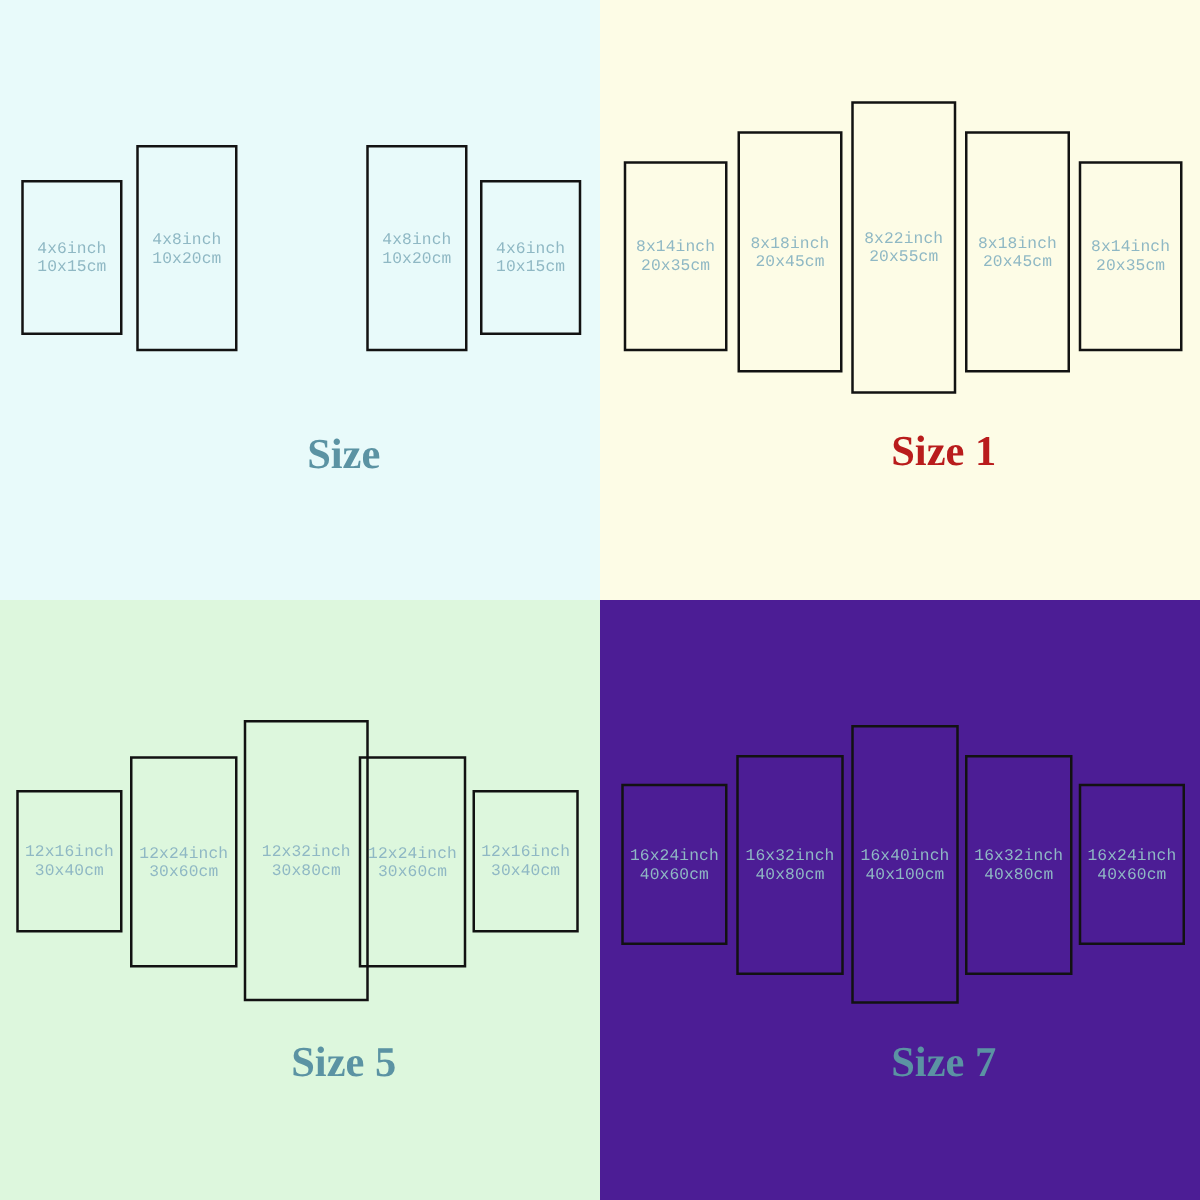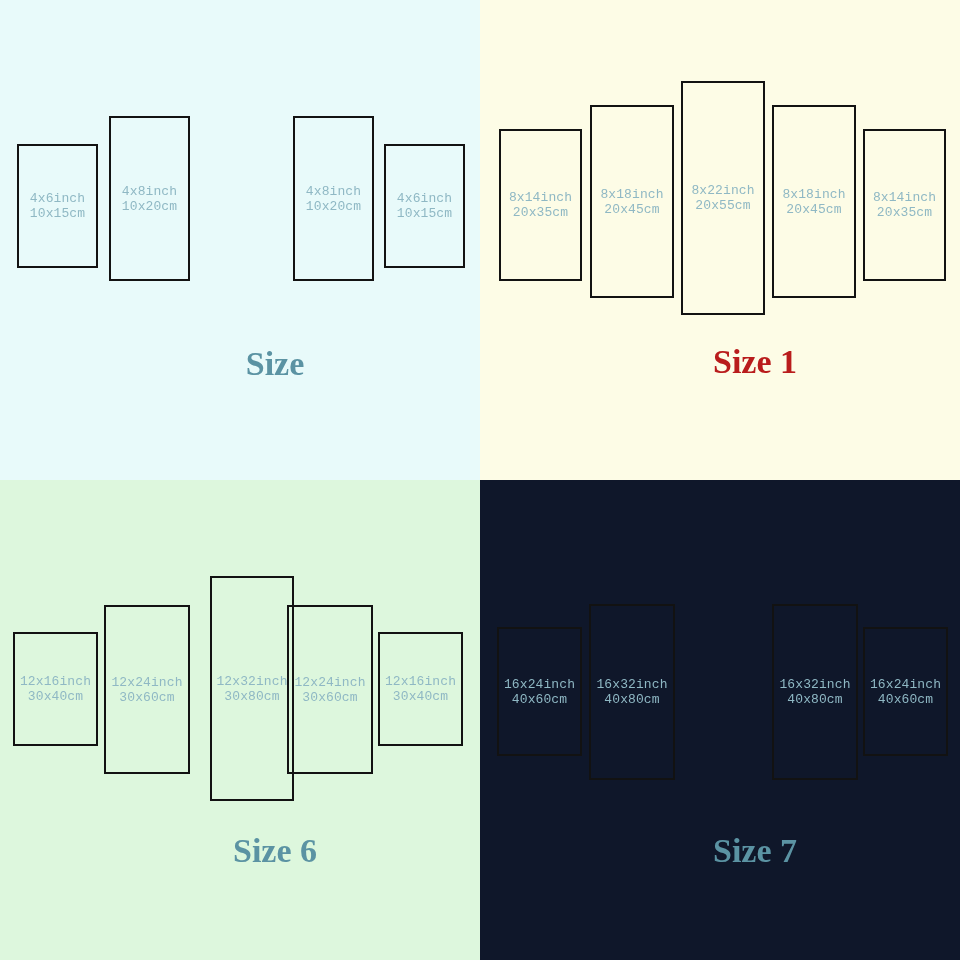--- a/index.html
+++ b/index.html
@@ -153,55 +153,61 @@
             <span class="label-line">12x16inch</span>
             <span class="label-line">30x40cm</span>
           </div>
         </div>
         <div class="panel" style="left: 104px; top: 125px; width: 86px; height: 169px; border-color: rgb(18, 18, 18);">
           <div class="panel-label" style="color: rgb(143, 184, 196);">
             <span class="label-line">12x24inch</span>
             <span class="label-line">30x60cm</span>
           </div>
         </div>
-        <div class="panel" style="left: 210px; top: 96px; width: 84px; height: 225px; border-color: rgb(18, 18, 18);">
+        <div class="panel" style="left: 195px; top: 96px; width: 100px; height: 225px; border-color: rgb(18, 18, 18);">
           <div class="panel-label" style="color: rgb(143, 184, 196);">
             <span class="label-line">12x32inch</span>
             <span class="label-line">30x80cm</span>
           </div>
         </div>
         <div class="panel" style="left: 287px; top: 125px; width: 86px; height: 169px; border-color: rgb(18, 18, 18);">
           <div class="panel-label" style="color: rgb(143, 184, 196);">
             <span class="label-line">12x24inch</span>
             <span class="label-line">30x60cm</span>
           </div>
         </div>
         <div class="panel" style="left: 378px; top: 152px; width: 85px; height: 114px; border-color: rgb(18, 18, 18);">
           <div class="panel-label" style="color: rgb(143, 184, 196);">
             <span class="label-line">12x16inch</span>
             <span class="label-line">30x40cm</span>
           </div>
         </div>
       </div>
-      <div class="quadrant-title" style="top: 352px; color: rgb(91, 147, 163);">Size 6</div>
-    </div>
-    <div class="quadrant" style="background: #0f172a;">
+      <div class="quadrant-title" style="top: 352px; color: rgb(91, 147, 163);">Size 5</div>
+    </div>
+    <div class="quadrant" style="background: #4c1d95;">
       <div class="panel-cluster">
         <div class="panel" style="left: 17px; top: 147px; width: 85px; height: 129px; border-color: rgb(18, 18, 18);">
           <div class="panel-label" style="color: rgb(143, 184, 196);">
             <span class="label-line">16x24inch</span>
             <span class="label-line">40x60cm</span>
           </div>
         </div>
         <div class="panel" style="left: 109px; top: 124px; width: 86px; height: 176px; border-color: rgb(18, 18, 18);">
           <div class="panel-label" style="color: rgb(143, 184, 196);">
             <span class="label-line">16x32inch</span>
             <span class="label-line">40x80cm</span>
           </div>
         </div>
+        <div class="panel" style="left: 201px; top: 100px; width: 86px; height: 223px; border-color: rgb(18, 18, 18);">
+          <div class="panel-label" style="color: rgb(143, 184, 196);">
+            <span class="label-line">16x40inch</span>
+            <span class="label-line">40x100cm</span>
+          </div>
+        </div>
         <div class="panel" style="left: 292px; top: 124px; width: 86px; height: 176px; border-color: rgb(18, 18, 18);">
           <div class="panel-label" style="color: rgb(143, 184, 196);">
             <span class="label-line">16x32inch</span>
             <span class="label-line">40x80cm</span>
           </div>
         </div>
         <div class="panel" style="left: 383px; top: 147px; width: 85px; height: 129px; border-color: rgb(18, 18, 18);">
           <div class="panel-label" style="color: rgb(143, 184, 196);">
             <span class="label-line">16x24inch</span>
             <span class="label-line">40x60cm</span>

